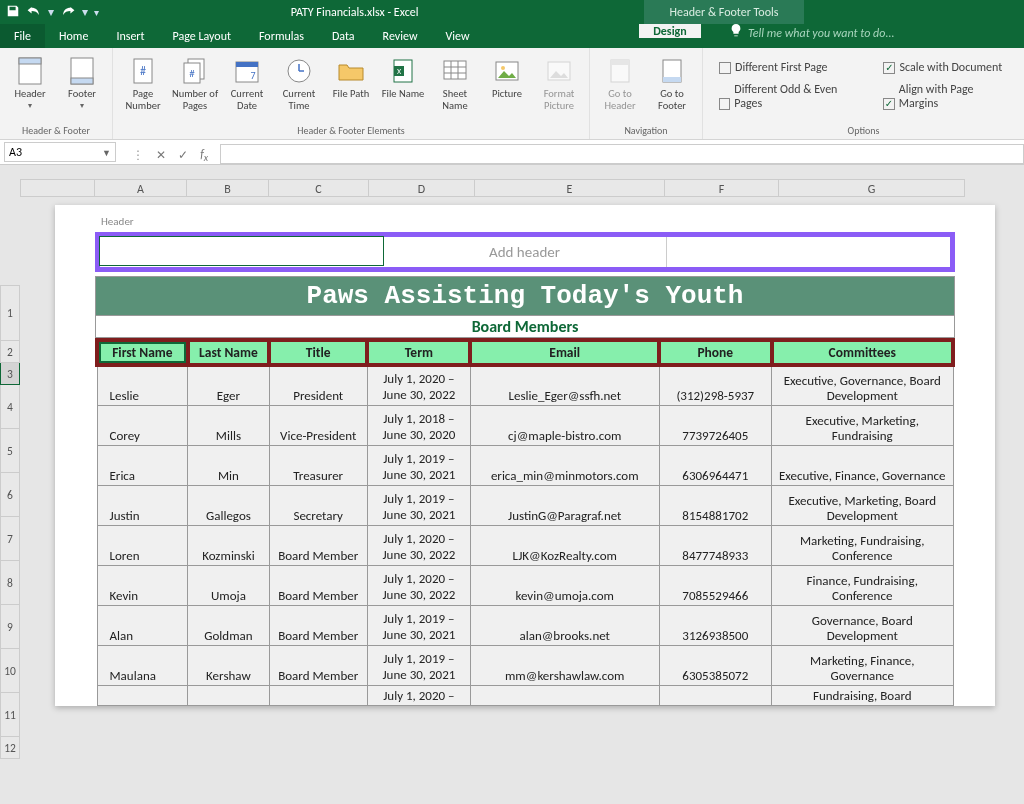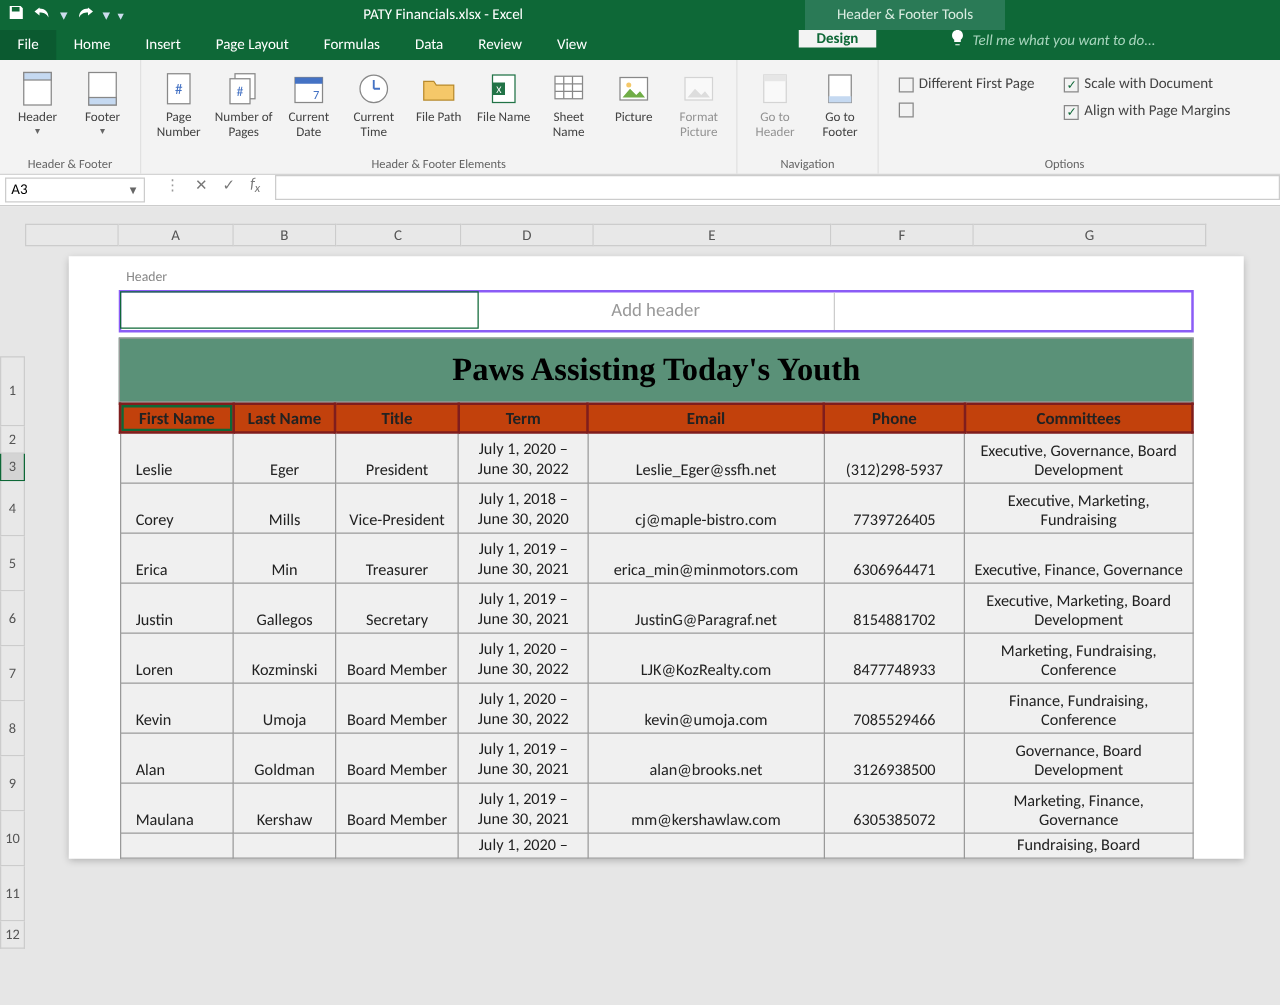--- a/index.html
+++ b/index.html
@@ -12,66 +12,66 @@
   .title-center { flex: 1; display: flex; align-items: center; justify-content: center; font-size: 12px; }
   .ctx-tab-wrap { width: 160px; background: #2a7a56; display: flex; align-items: center; justify-content: center; font-size: 12px; color: #d9ece1; margin-left: 40px; }
   .title-right { width: 220px; }
   
   
   .tabrow { display: flex; align-items: stretch; background: #0e6837; height: 24px; color: #fff; position: relative; }
   .tab { padding: 0 14px; display: flex; align-items: center; font-size: 12px; cursor: pointer; }
   .tab.file { background: #0b5a30; }
   .tab.ctx-active { background: #f3f3f3; color: #0e6837; font-weight: 600; }
   .ctx-slot { position: absolute; left: 600px; width: 140px; display: flex; justify-content: center; }
-  .tellme-wrap { position: absolute; left: 740px; display: flex; align-items: center; gap: 6px; color: #a8d5bd; font-style: italic; padding-left: 20px;}
+  .tellme-wrap { position: absolute; left: 710px; display: flex; align-items: center; gap: 6px; color: #a8d5bd; font-style: italic; padding-left: 20px;}
   .tellme-wrap svg { fill: #fff; }
 
   
   .ribbon { display: flex; background: #f3f3f3; border-bottom: 1px solid #d4d4d4; height: 92px; }
   .group { display: flex; flex-direction: column; align-items: center; border-right: 1px solid #e1e1e1; padding: 2px 6px 0; }
   .group-body { display: flex; align-items: flex-start; gap: 4px; flex: 1; }
   .group-label { font-size: 10px; color: #666; padding: 2px 0; }
   .rbbtn { display: flex; flex-direction: column; align-items: center; width: 48px; padding-top: 4px; cursor: pointer; }
   .rbbtn .icobox { width: 32px; height: 34px; display: flex; align-items: center; justify-content: center; }
   .rbbtn .lbl { font-size: 10.5px; text-align: center; color: #444; line-height: 1.1; }
   .checks { display: flex; flex-direction: column; gap: 8px; padding: 10px 10px; font-size: 12px; color: #444;}
   .checkrow { display: flex; align-items: flex-end; gap: 4px; }
   .chk { width: 12px; height: 12px; border: 1px solid #888; display: inline-flex; align-items: center; justify-content: center; font-size: 10px; line-height: 1; color: #0e6837;}
   .disabled { opacity: 0.55; }
   
   
   .fbar-wrap { border-bottom: 1px solid #ccc; }
-  .fbar { display: flex; align-items: flex-start; height: 24px; }
+  .fbar { display: flex; align-items: flex-end; height: 24px; }
   .namebox { width: 112px; border: 1px solid #ccc; height: 20px; margin: 2px 4px; padding: 0 4px; display: flex; align-items: center; justify-content: space-between; background: #fff;}
   .fx-btns { display: flex; align-items: center; gap: 12px; color: #777; padding: 0 12px;}
   .fx-input { flex: 1; height: 20px; border: 1px solid #ccc; background:#fff; }
   
   
   .sheet-area { background: #e6e6e6; height: 640px; position: relative; }
   .col-headers { display: flex; position: absolute; top: 14px; left: 20px; }
   .ch { background: #e8e8e8; border: 1px solid #ccc; border-left: none; text-align: center; font-size: 12px; color: #555; height: 18px; line-height: 18px;}
   .ch:first-child { border-left: 1px solid #ccc; }
   .row-headers { position: absolute; left: 0; top: 120px; width: 20px; }
   .rh { height: 44px; border: 1px solid #ccc; border-top: none; background: #e8e8e8; text-align: center; font-size: 11.5px; color: #555; display:flex; align-items:center; justify-content:center;}
   .rh:first-child { border-top: 1px solid #ccc; height: 22px;}
   .rh.r2 { height: 22px;}
   .rh.r3 { height: 22px; background:#d4d4d4; border-color:#0e6837;}
   
   .page-wrap { position: absolute; left: 55px; top: 40px; width: 940px; background: #fff; box-shadow: 0 2px 6px rgba(0,0,0,0.25); padding-top: 8px;}
   .hdr-label { font-size: 11px; color: #888; padding: 2px 0 4px 46px;}
-  .hdr-boxes { display: flex; margin: 0 40px; border: 2px solid #8b5cf6; }
+  .hdr-boxes { display: flex; margin: 0 40px; border: 5px solid #8b5cf6; }
   .hdr-box { flex: 1; height: 30px; border-right: 1px solid #ccc; display:flex; align-items:center; justify-content:center; color:#999; font-size: 15px;}
   .hdr-box:last-child { border-right: none;}
   .hdr-box.sel { border: 1.5px solid #0e6837; margin:-1px;}
   
-  .banner { margin: 4px 40px 0; background: #5a9178; height: 52px; display:flex; align-items:center; justify-content:center; font-family: Liberation Serif, serif; font-weight: 900; font-size: 26px; color: #000000; border:1px solid #999;}
+  .banner { margin: 4px 40px 0; background: #5a9178; height: 40px; display:flex; align-items:center; justify-content:center; font-family: Liberation Mono, monospace; font-weight: 900; font-size: 26px; color: #ffffff; border:1px solid #999;}
   .subtitle-row { margin: 0 40px; border:1px solid #999; border-top:none; text-align:center; font-weight:700; color:#0e6837; font-size:16px; padding: 1px 0; background:#fff; font-family: Calibri, sans-serif;}
   
   .tbl { margin: 0 40px; border-collapse: collapse; width: calc(100% - 80px); font-family: Calibri, sans-serif;}
-  .tbl th { background: #c2410c; border: 2px solid #7f1d1d; font-size: 13.5px; font-weight:700; padding: 2px 4px; color:#222;}
+  .tbl th { background: #86efac; border: 4px solid #7f1d1d; font-size: 13.5px; font-weight:700; padding: 2px 4px; color:#222;}
   .tbl td { border: 1px solid #999; font-size: 13px; padding: 2px 6px; text-align:center; vertical-align: bottom; height: 40px; background:#f0f0f0; color:#222;}
   .tbl td.fn { text-align: left; vertical-align: bottom; padding-left: 12px;}
   .term { line-height: 1.2; margin-left: 10px; }
   .colA { width: 92px;} .colB{width:82px;} .colC{width:100px;} .colD{width:106px;} .colE{width:190px;} .colF{width:114px;} .colG{width:186px;}
   .sel-cell { box-shadow: inset 0 0 0 2px #0e6837;}
 </style>
 </head>
 <body>
 
 <div class="titlebar">
@@ -258,20 +258,21 @@
   </div>
   <div class="group" style="border-right:none">
     <div class="group-body">
       <div class="checks">
         <div class="checkrow">
             <span class="chk"></span>
             <span>Different First Page</span>
           </div>
         <div class="checkrow">
             <span class="chk"></span>
+            <span>Different Odd &amp; Even Pages</span>
           </div>
       </div>
       <div class="checks">
         <div class="checkrow">
             <span class="chk">✓</span>
             <span>Scale with Document</span>
           </div>
         <div class="checkrow">
             <span class="chk">✓</span>
             <span>Align with Page Margins</span>
@@ -326,20 +327,21 @@
   </div>
 
   <div class="page-wrap">
     <div class="hdr-label">Header</div>
     <div class="hdr-boxes">
       <div class="hdr-box sel"></div>
       <div class="hdr-box">Add header</div>
       <div class="hdr-box"></div>
     </div>
     <div class="banner">Paws Assisting Today's Youth</div>
+    <div class="subtitle-row">Board Members</div>
     <table class="tbl">
       <colgroup>
           <col class="colA">
           <col class="colB">
           <col class="colC">
           <col class="colD">
           <col class="colE">
           <col class="colF">
           <col class="colG">
         </colgroup>

